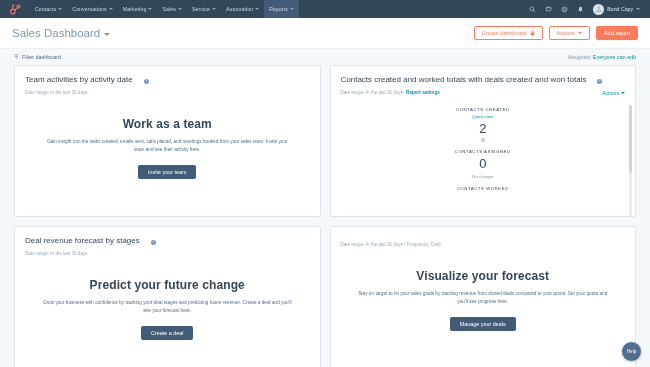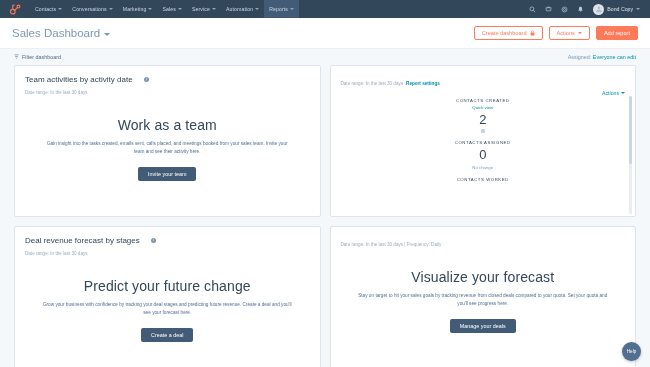--- a/index.html
+++ b/index.html
@@ -76,21 +76,21 @@
     gap: 9px;
     padding: 0 14px;
   }
   .card {
     background: #fff; border: 1px solid #dfe3eb; border-radius: 2px;
     height: 152px; position: relative; overflow: hidden;
   }
   .card-head { padding: 9px 10px 0 10px; }
   .card-title {
     font-size: 8px; color: #33475b; font-weight: 400;
-    display: flex; align-items: center; gap: 11px; white-space: nowrap;
+    display: flex; align-items: flex-end; gap: 11px; white-space: nowrap;
   }
   .info-ico {
     width: 5px; height: 5px; border-radius: 50%;
     background: #7c98b6; color: #fff; font-size: 3.6px;
     display: inline-flex; align-items: center; justify-content: center;
     line-height: 1; flex: none;
   }
   .card-meta {
     font-size: 4.6px; color: #99acc2; margin-top: 6px;
     display: flex; align-items: center; gap: 3px; white-space: nowrap;
@@ -100,21 +100,21 @@
     position: absolute; right: 10px; top: 24px;
     font-size: 5.2px; color: #0091ae;
     display: flex; align-items: center; gap: 2px;
   }
   .caret-teal { width: 0; height: 0; border-left: 2px solid transparent; border-right: 2px solid transparent; border-top: 2.2px solid #0091ae; }
 
   
   .empty {
     padding: 22px 18px 0 18px; text-align: center;
   }
-  .empty-title { font-size: 14px; color: #33475b; font-weight: normal; letter-spacing: .1px; }
+  .empty-title { font-size: 12px; color: #33475b; font-weight: bold; letter-spacing: .1px; }
   .empty-desc {
     font-size: 4.7px; color: #506e91; line-height: 1.75;
     margin: 7px auto 0 auto; max-width: 252px;
   }
   .empty-btn {
     margin: 11px auto 0 auto;
     background: #425b76; color: #fff;
     font-size: 5.4px; border-radius: 2px;
     display: inline-flex; align-items: center; justify-content: center;
     padding: 0 10px; height: 14px;
@@ -286,20 +286,24 @@
     </div>
     <div class="empty">
       <div class="empty-title">Work as a team</div>
       <div class="empty-desc">Gain insight into the tasks created, emails sent, calls placed, and meetings booked from your sales team. Invite your team and see their activity here.</div>
       <div class="empty-btn">Invite your team</div>
     </div>
   </div>
 
   <div class="card">
     <div class="card-head">
+      <div class="card-title">
+        <span>Contacts created and worked totals with deals created and won totals</span>
+        <span class="info-ico">i</span>
+      </div>
       <div class="card-meta">
         <span>Date range: In the last 30 days</span>
         <span class="lnk">Report settings</span>
       </div>
     </div>
     <div class="card-actions">
       <span>Actions</span>
       <span class="caret-teal"></span>
     </div>
 

